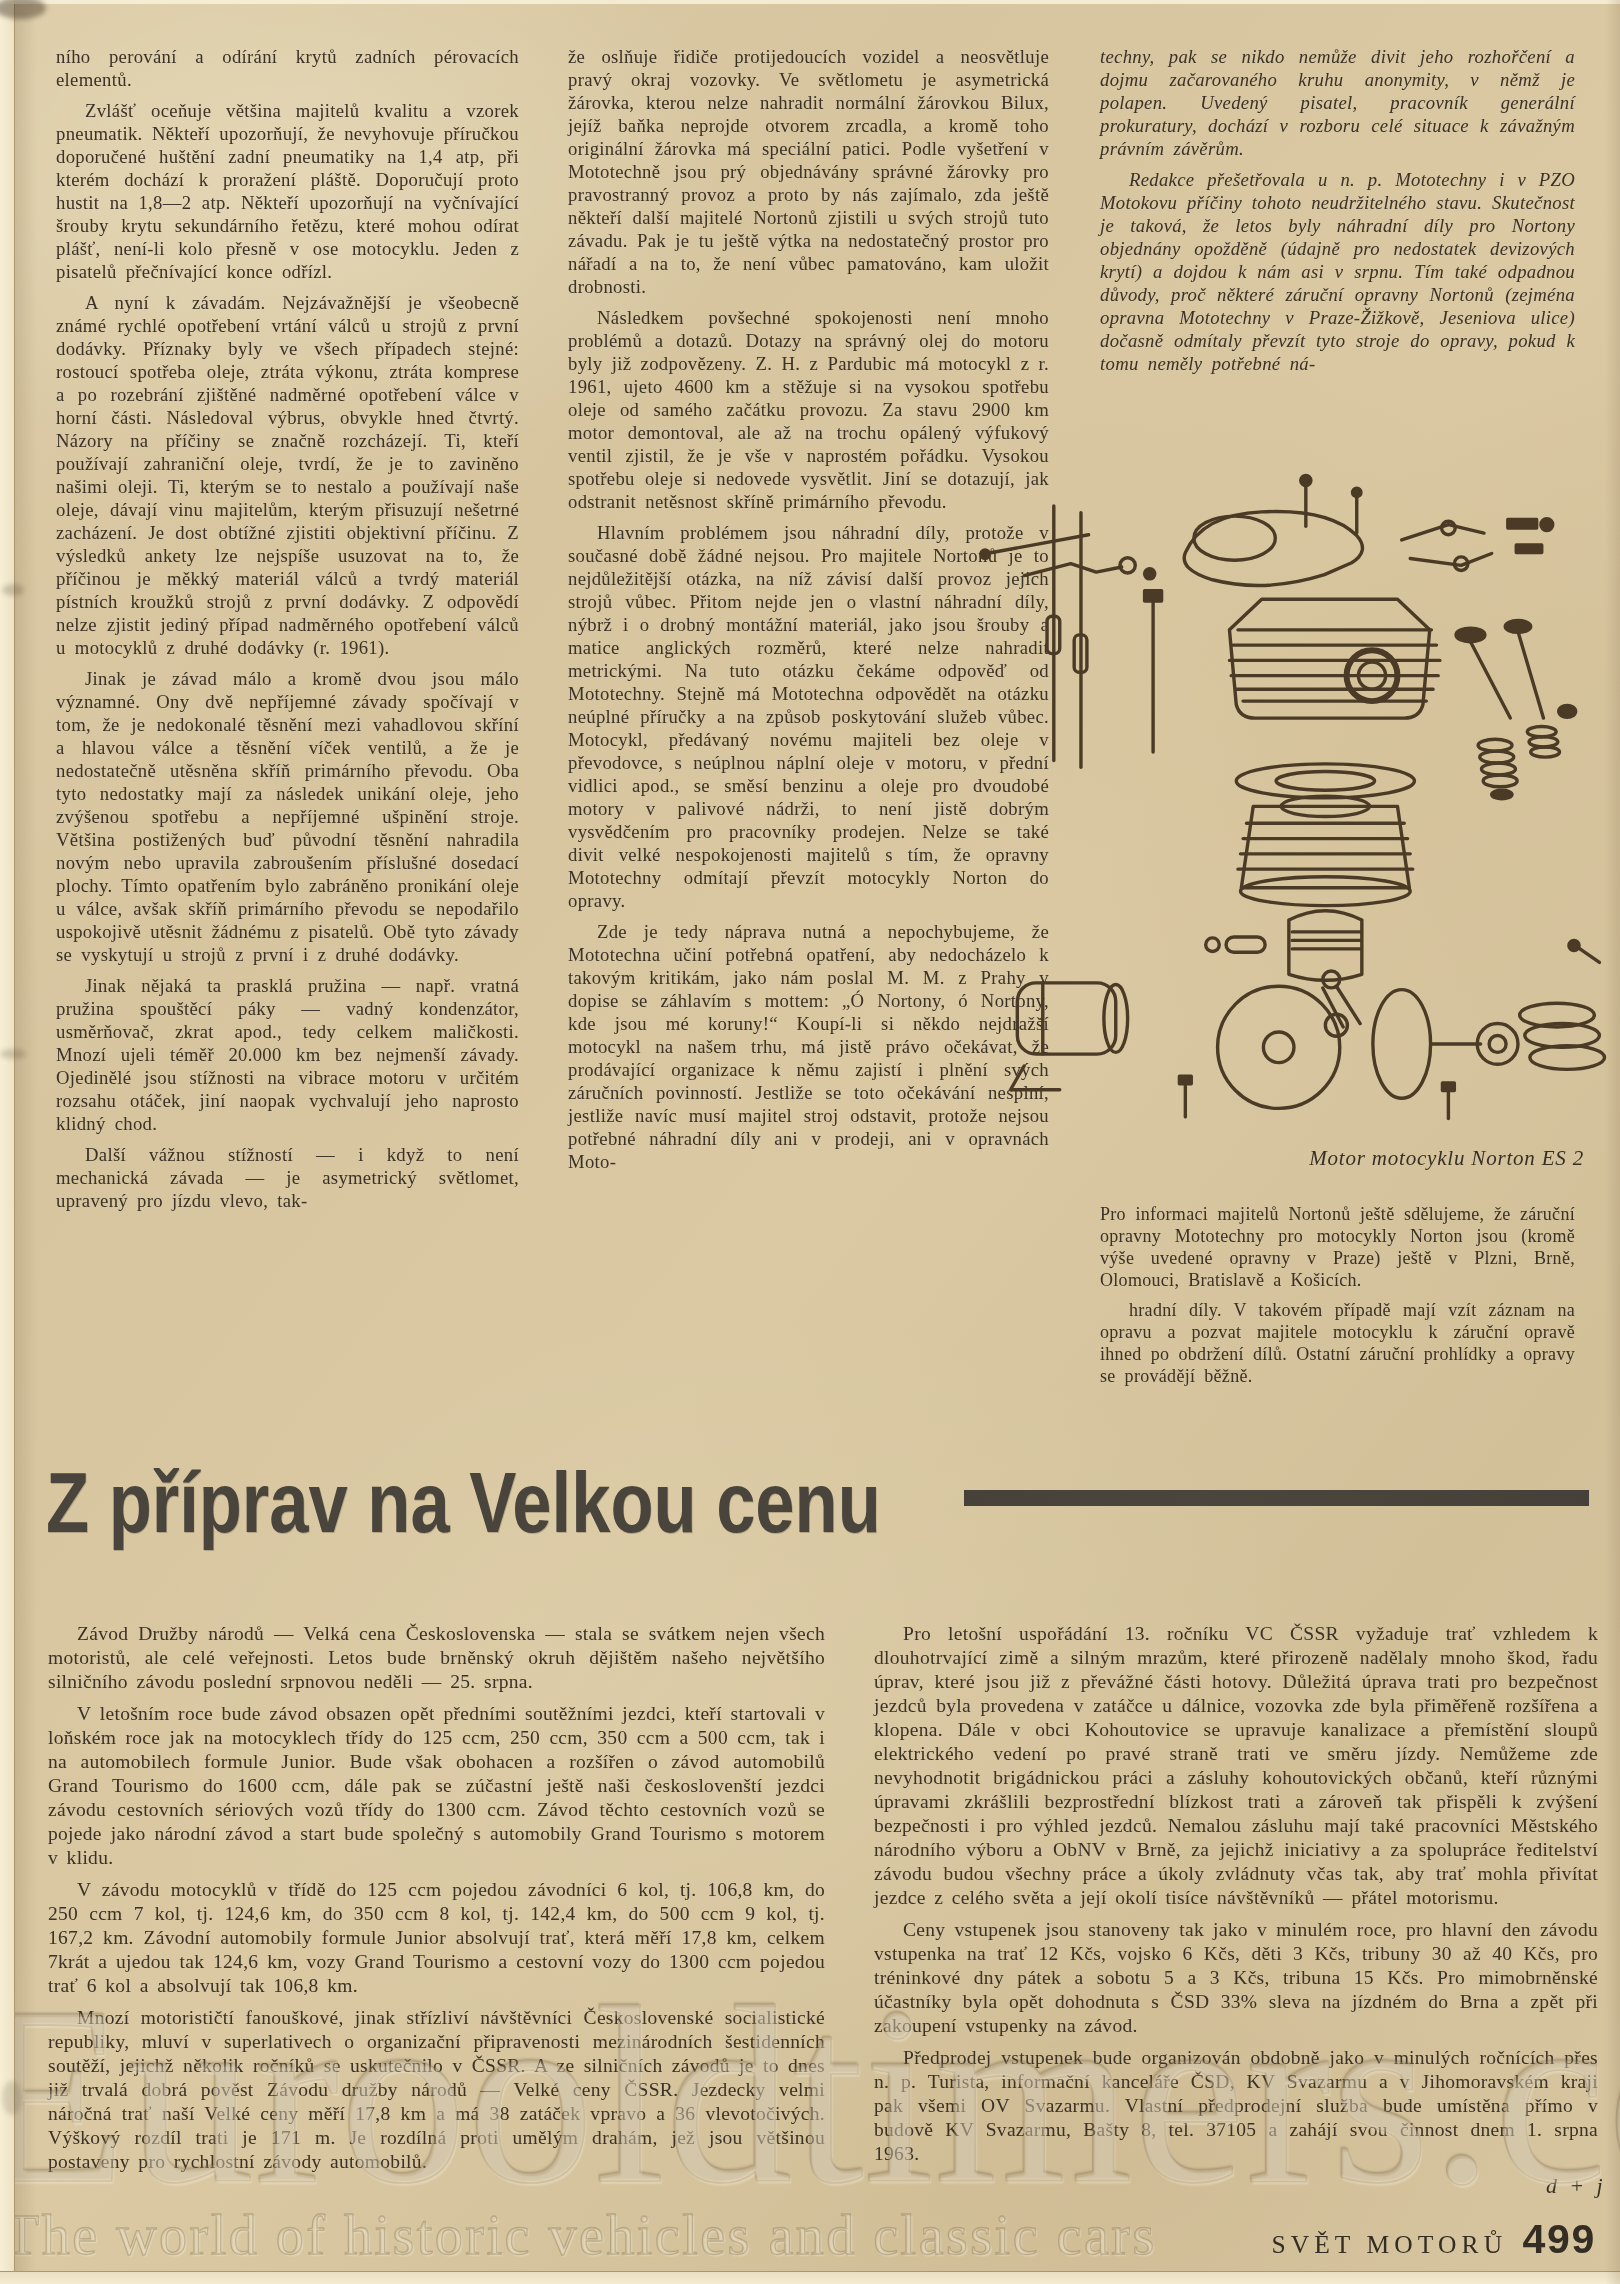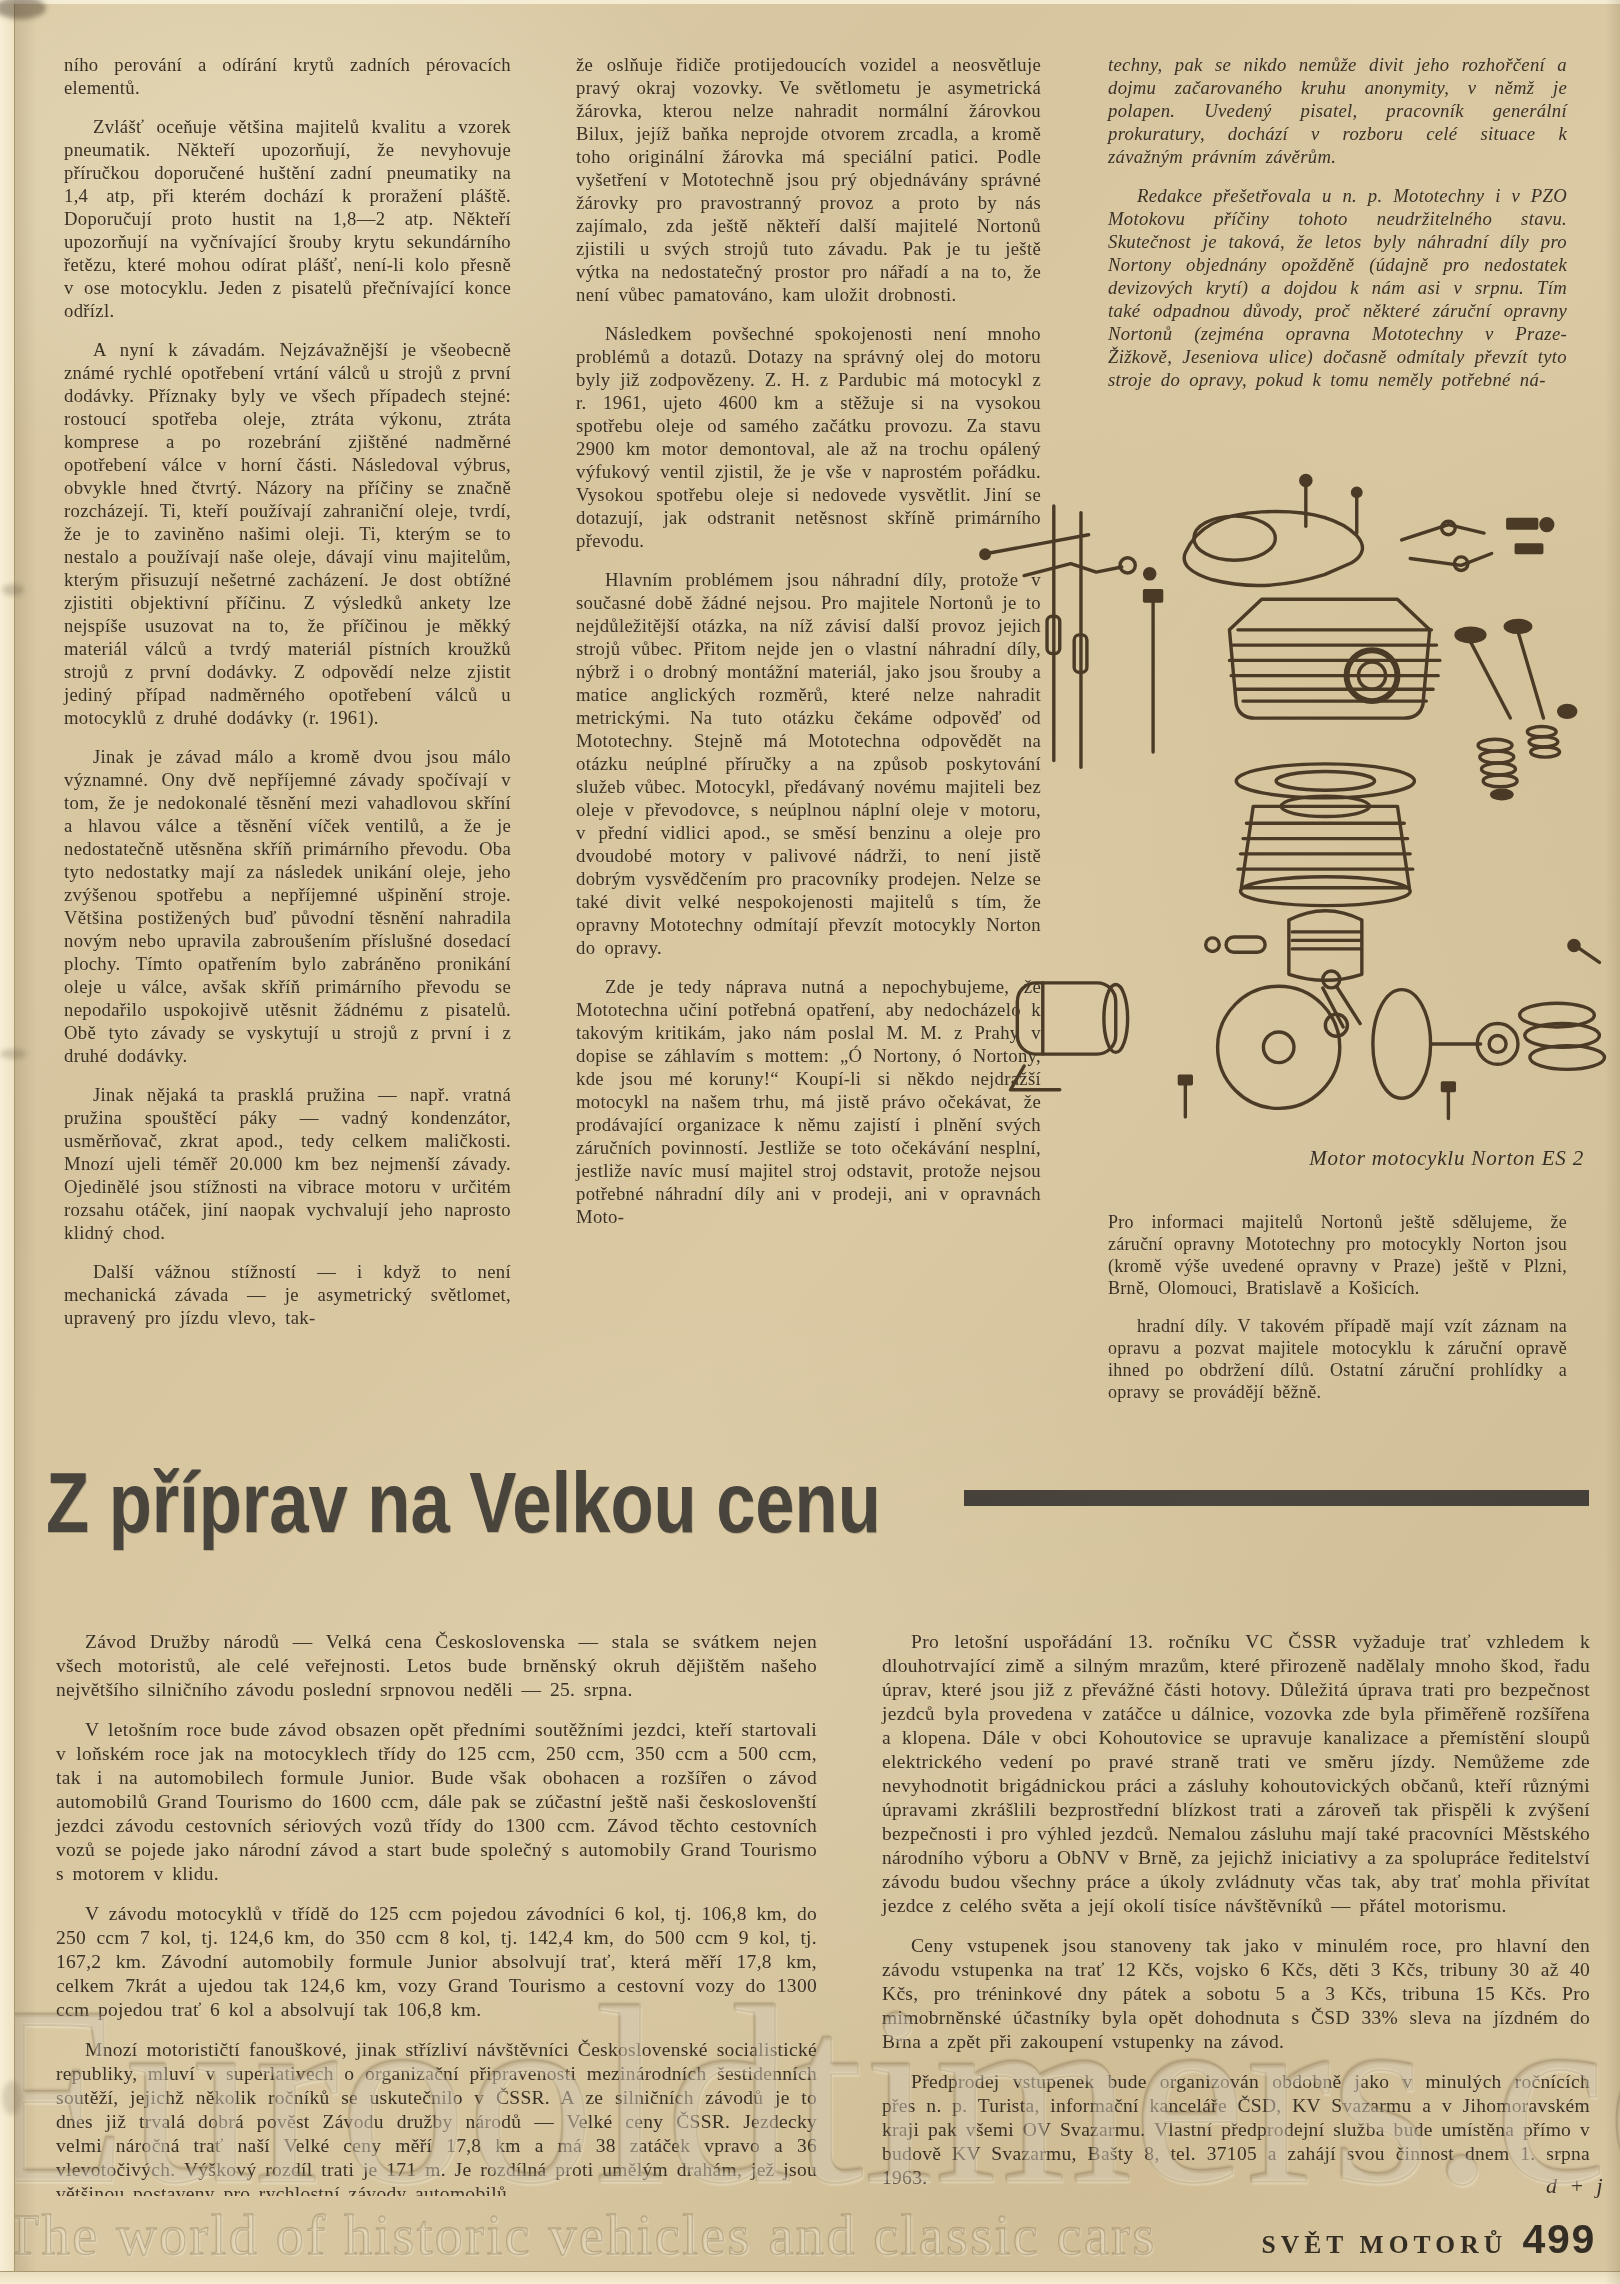--- a/index.html
+++ b/index.html
@@ -26,21 +26,21 @@
   .smudge{position:absolute;background:rgba(66,54,38,.45);filter:blur(2.5px);border-radius:50%;}
   .sm1{left:-5.1px;top:-3.4px;width:51px;height:22px;}
   .sm2{left:1.7px;top:584px;width:22px;height:12px;opacity:.5;}
   .sm3{left:0px;top:1049px;width:25.5px;height:10.2px;opacity:.45;}
   .sm4{left:1.7px;top:2081px;width:20.4px;height:34px;opacity:.35;}
 
   
   .col{position:absolute;text-align:justify;
        font-size:18.7px;line-height:23px;word-spacing:4.2px;letter-spacing:0.3px;
        overflow:hidden;}
-  .col p{margin:16px;text-indent:29px;}
+  .col p{margin:8px;text-indent:29px;}
   .cont p:first-child{text-indent:0;}
   .colA{left:48px;  top:37px;   width:479px; height:1416px;}
   .colB{left:560px; top:37px;   width:497px; height:1416px;}
   .colC{left:1092px;top:37px;   width:491px; height:458px;font-style:italic;}
   .colD{left:1092px;top:1195px; width:491px; height:260px;font-size:18px;line-height:22px;}
 
   figure.engine{position:absolute;left:973px;top:472px;width:647px;height:650px;margin:0;}
   .caption{position:absolute;left:1092px;top:1146px;width:492px;text-align:right;
            font-style:italic;font-size:21px;letter-spacing:0.8px;color:#37other;color:#372f25;}
 
@@ -52,21 +52,21 @@
   .head-bar{position:absolute;left:964px;top:1490px;width:625px;height:16px;
       background:linear-gradient(90deg,#46423a,#4b463d 40%,#45413a);}
 
   .colE{left:40px;  top:1614px; width:793px; height:582px;font-size:19.5px;line-height:24px;word-spacing:3.4px;}
   .colF{left:866px;top:1614px; width:740px; height:587px;font-size:19.5px;line-height:24px;word-spacing:3.4px;}
   .colE p:first-child,.colF p:first-child{text-indent:29px;}
   .sig{position:absolute;right:1.7px;bottom:3.4px;font-style:italic;font-size:22px;
        letter-spacing:1.7px;color:#3a3127;background:transparent;}
 
   .footer{position:absolute;right:24px;top:2200px;display:flex;align-items:baseline;gap:15.3px;}
-  .footer .mag{font-weight:700;font-size:25.5px;letter-spacing:5.1px;color:#342d23;}
+  .footer .mag{font-weight:400;font-size:25.5px;letter-spacing:5.1px;color:#342d23;}
   .footer .pageno{font-weight:700;font-size:41px;letter-spacing:1.7px;color:#342d23;
       font-family:"Liberation Sans","DejaVu Sans",sans-serif;margin-top:16px;}
 
   
   .wm-giant{position:absolute;left:-29px;top:1949px;width:1867px;white-space:nowrap;
       font-family:"Liberation Serif","DejaVu Serif",serif;font-size:255px;font-weight:400;
       color:rgba(232,220,190,.16);-webkit-text-stroke:1.7px rgba(118,98,68,.18);
       text-shadow:1.7px 2.5px 1.7px rgba(255,252,238,.28), -0.8px -1.7px 1.7px rgba(104,86,60,.20);
       pointer-events:none;}
   .wm-slogan{position:absolute;left:5.1px;top:2203px;white-space:nowrap;

